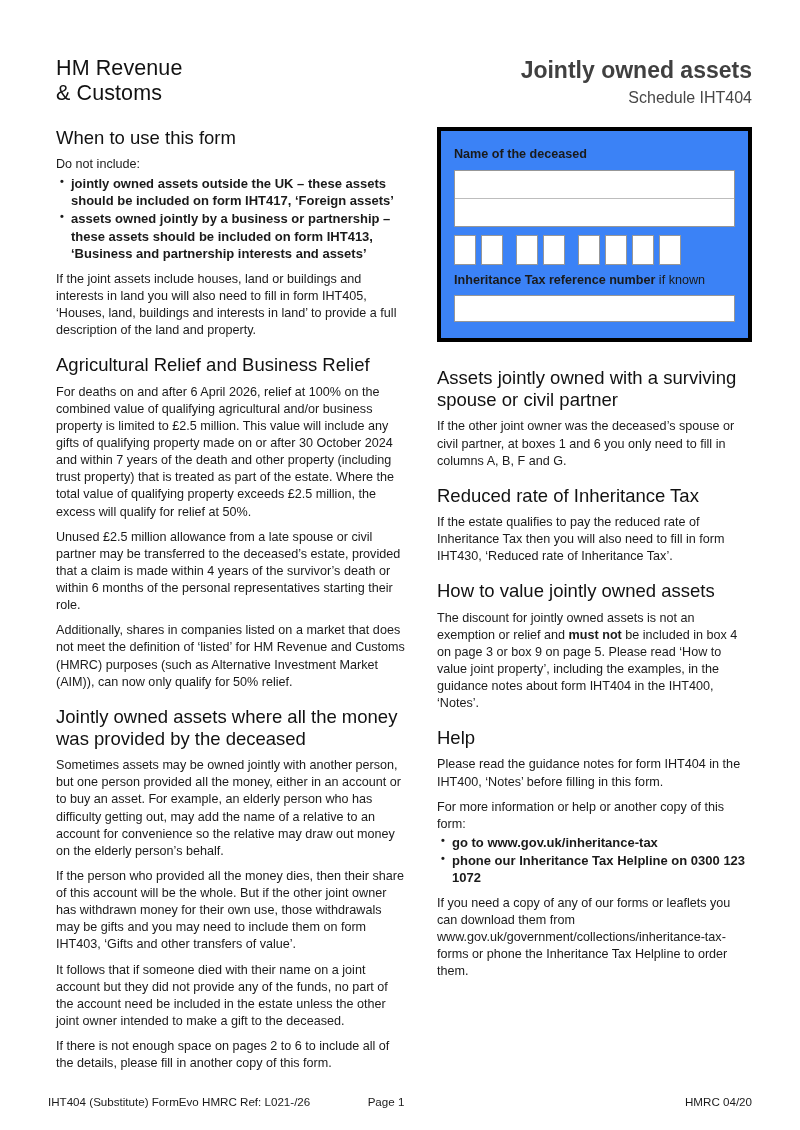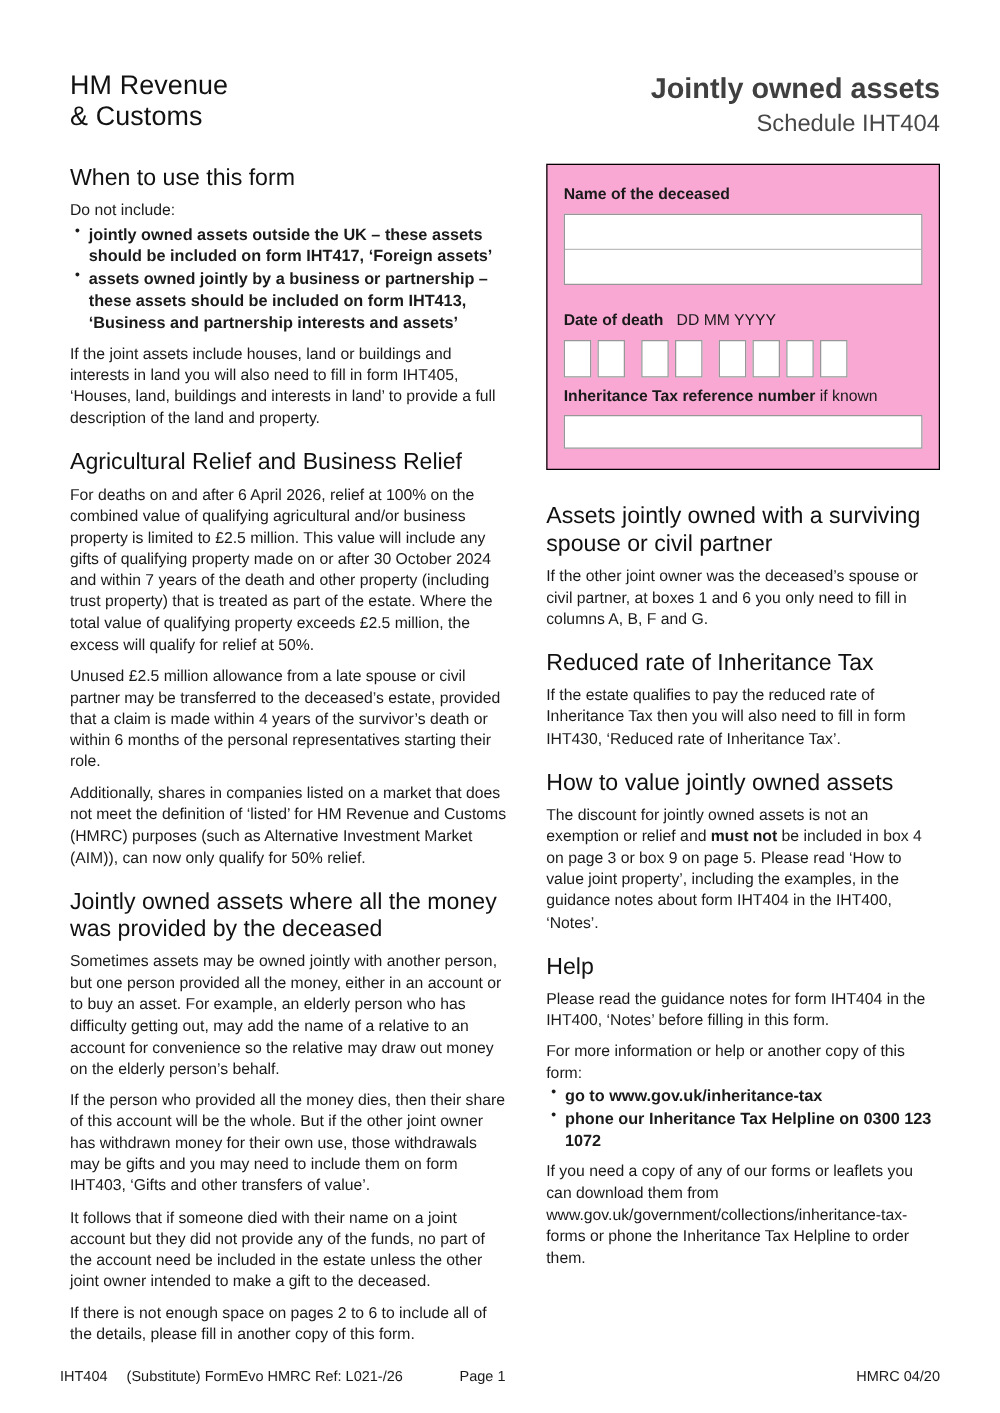--- a/index.html
+++ b/index.html
@@ -13,21 +13,21 @@
     background: #ffffff;
     padding: 56px 48px 0 56px;
     overflow: hidden;
   }
 
   
   .header { display: flex; justify-content: space-between; align-items: flex-start; }
   .logo { font-size: 21.5px; line-height: 1.16; font-weight: 500; color: #121212; letter-spacing: 0.1px; }
   .title-block { text-align: right; margin-top: 2px; }
   .form-title { font-size: 23px; font-weight: bold; color: #404040; line-height: 1.1; }
-  .form-schedule { font-size: 19px; color: #474747; margin-top: 6px; }
+  .form-schedule { font-size: 16px; color: #474747; margin-top: 6px; }
 
   
   .columns { display: flex; gap: 29px; margin-top: 20px; }
   .col-left { width: 352px; flex: 0 0 352px; }
   .col-right { flex: 1; }
 
   h2 {
     font-size: 18.5px;
     font-weight: 400;
     color: #111111;
@@ -53,22 +53,22 @@
     left: 4px;
     top: -1px;
     font-size: 11px;
   }
   .sub-line { display: block; padding-left: 9px; }
 
   strong, .bold { font-weight: bold; }
 
   
   .deceased-box {
-    background: #f9a8d4;
-    border: 1px solid #000000;
+    background: #3b82f6;
+    border: 4px solid #000000;
     padding: 15px 13px 16px 13px;
   }
   .field-label { font-size: 12.6px; line-height: 1.3; }
   .field-label .hint { margin-left: 7px; }
   .name-input {
     background: #ffffff;
     border: 1px solid #979797;
     margin-top: 7px;
     height: 57px;
   }
@@ -100,21 +100,21 @@
     position: absolute;
     left: 48px;
     right: 48px;
     bottom: 22px;
     display: flex;
     align-items: baseline;
     font-size: 11.6px;
     color: #1a1a1a;
   }
   .f-left { flex: 1; }
-  .f-left .f-ref { margin-left: 12px; }
+  .f-left .f-ref { }
   .f-center { flex: 0 0 auto; transform: translateX(-14px); }
   .f-right { flex: 1; text-align: right; }
 </style>
 </head>
 <body>
 
 <div class="page">
 
   <div class="header">
     <div class="logo">
@@ -160,24 +160,20 @@
 
     <div class="col-right">
 
       <div class="deceased-box">
         <div class="field-label bold">Name of the deceased</div>
         <div class="name-input">
           <div class="name-row"></div>
           <div class="name-row"></div>
         </div>
 
-        <div class="field-label date-label-row">
-          <span class="bold">Date of death</span>
-          <span class="hint">DD MM YYYY</span>
-        </div>
         <div class="date-cells">
           <div class="cell-group">
             <div class="cell"></div>
             <div class="cell"></div>
           </div>
           <div class="cell-group">
             <div class="cell"></div>
             <div class="cell"></div>
           </div>
           <div class="cell-group">

